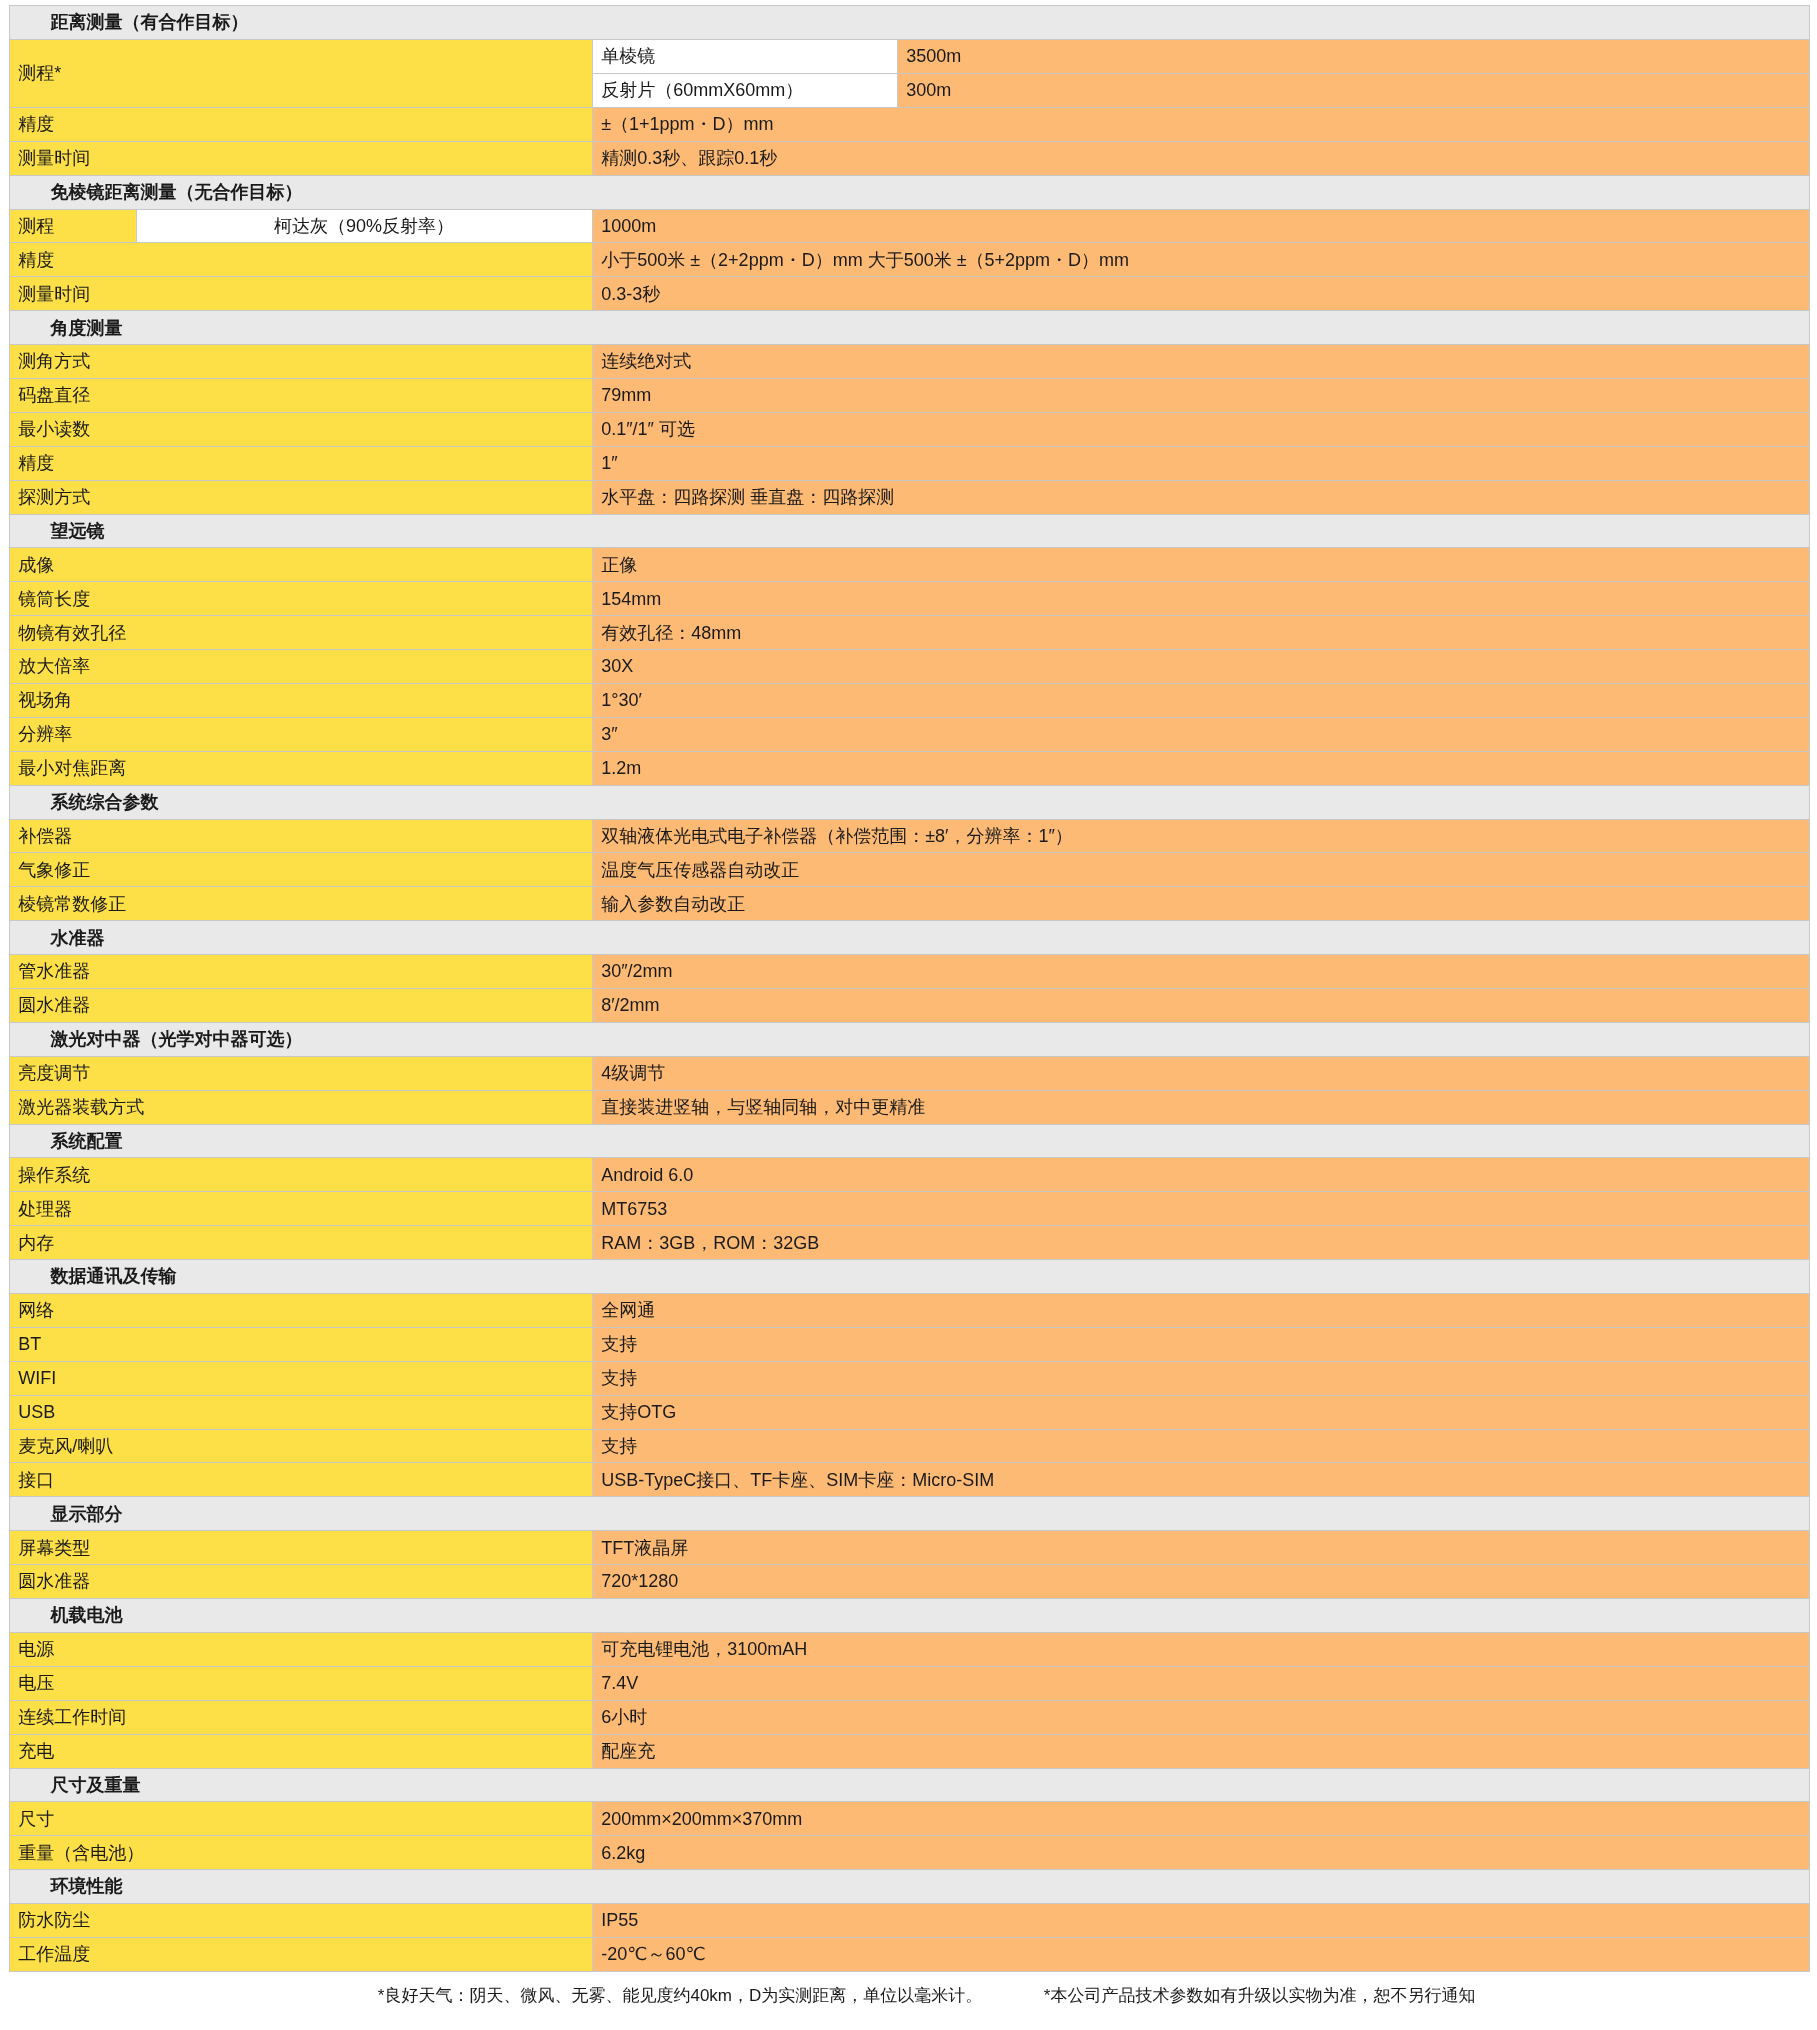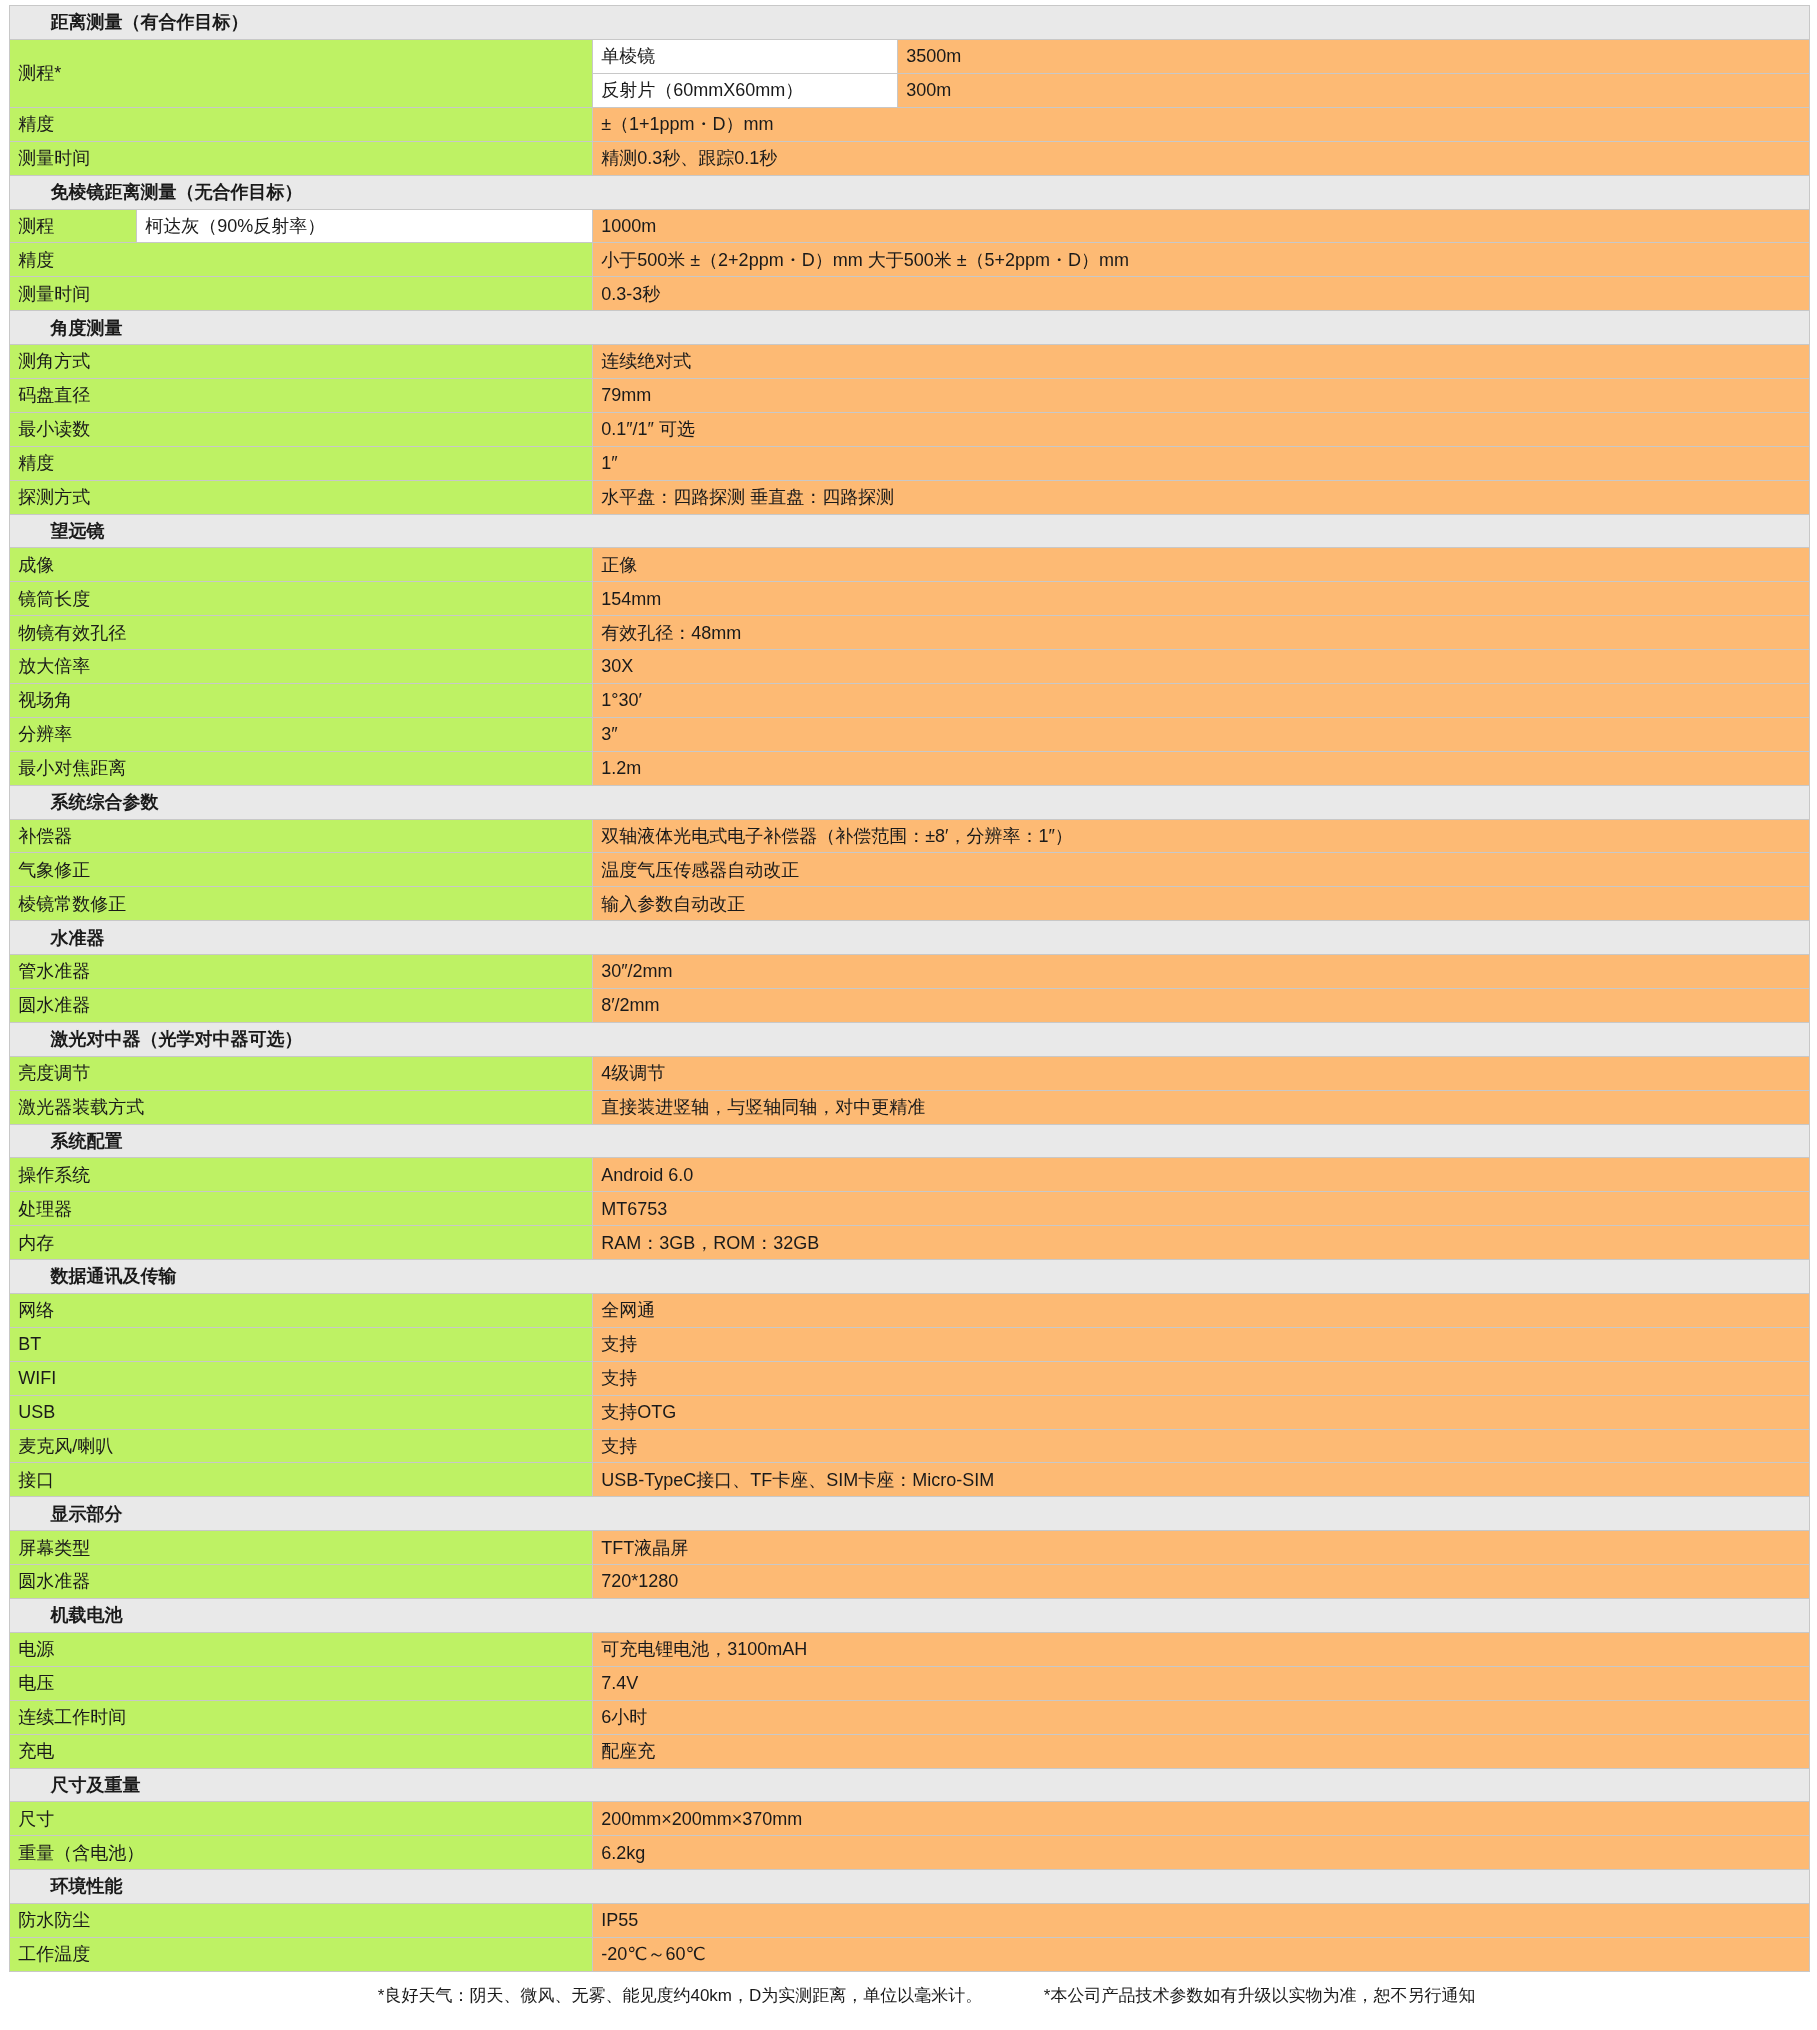--- a/index.html
+++ b/index.html
@@ -34,25 +34,26 @@
   }
   tr.section td {
     background: #e9e9e9;
     font-weight: bold;
     padding-left: 41px;
     border-left: 0.9px solid #c8c8c8;
     border-right: 0.9px solid #c8c8c8;
   }
   td.label {
     padding-left: 33px;
-    background: #bef264;
+    background: #fde047;
   }
   td.sublabel {
     padding-left: 95px;
     background: #ffffff;
+    text-align: center;
   }
   td.value {
     padding-left: 15.5px;
     background: #fdba74;
   }
   td.value-mid {
     padding-left: 20.6px;
     background: #ffffff;
     margin-top: 35px;
   }

